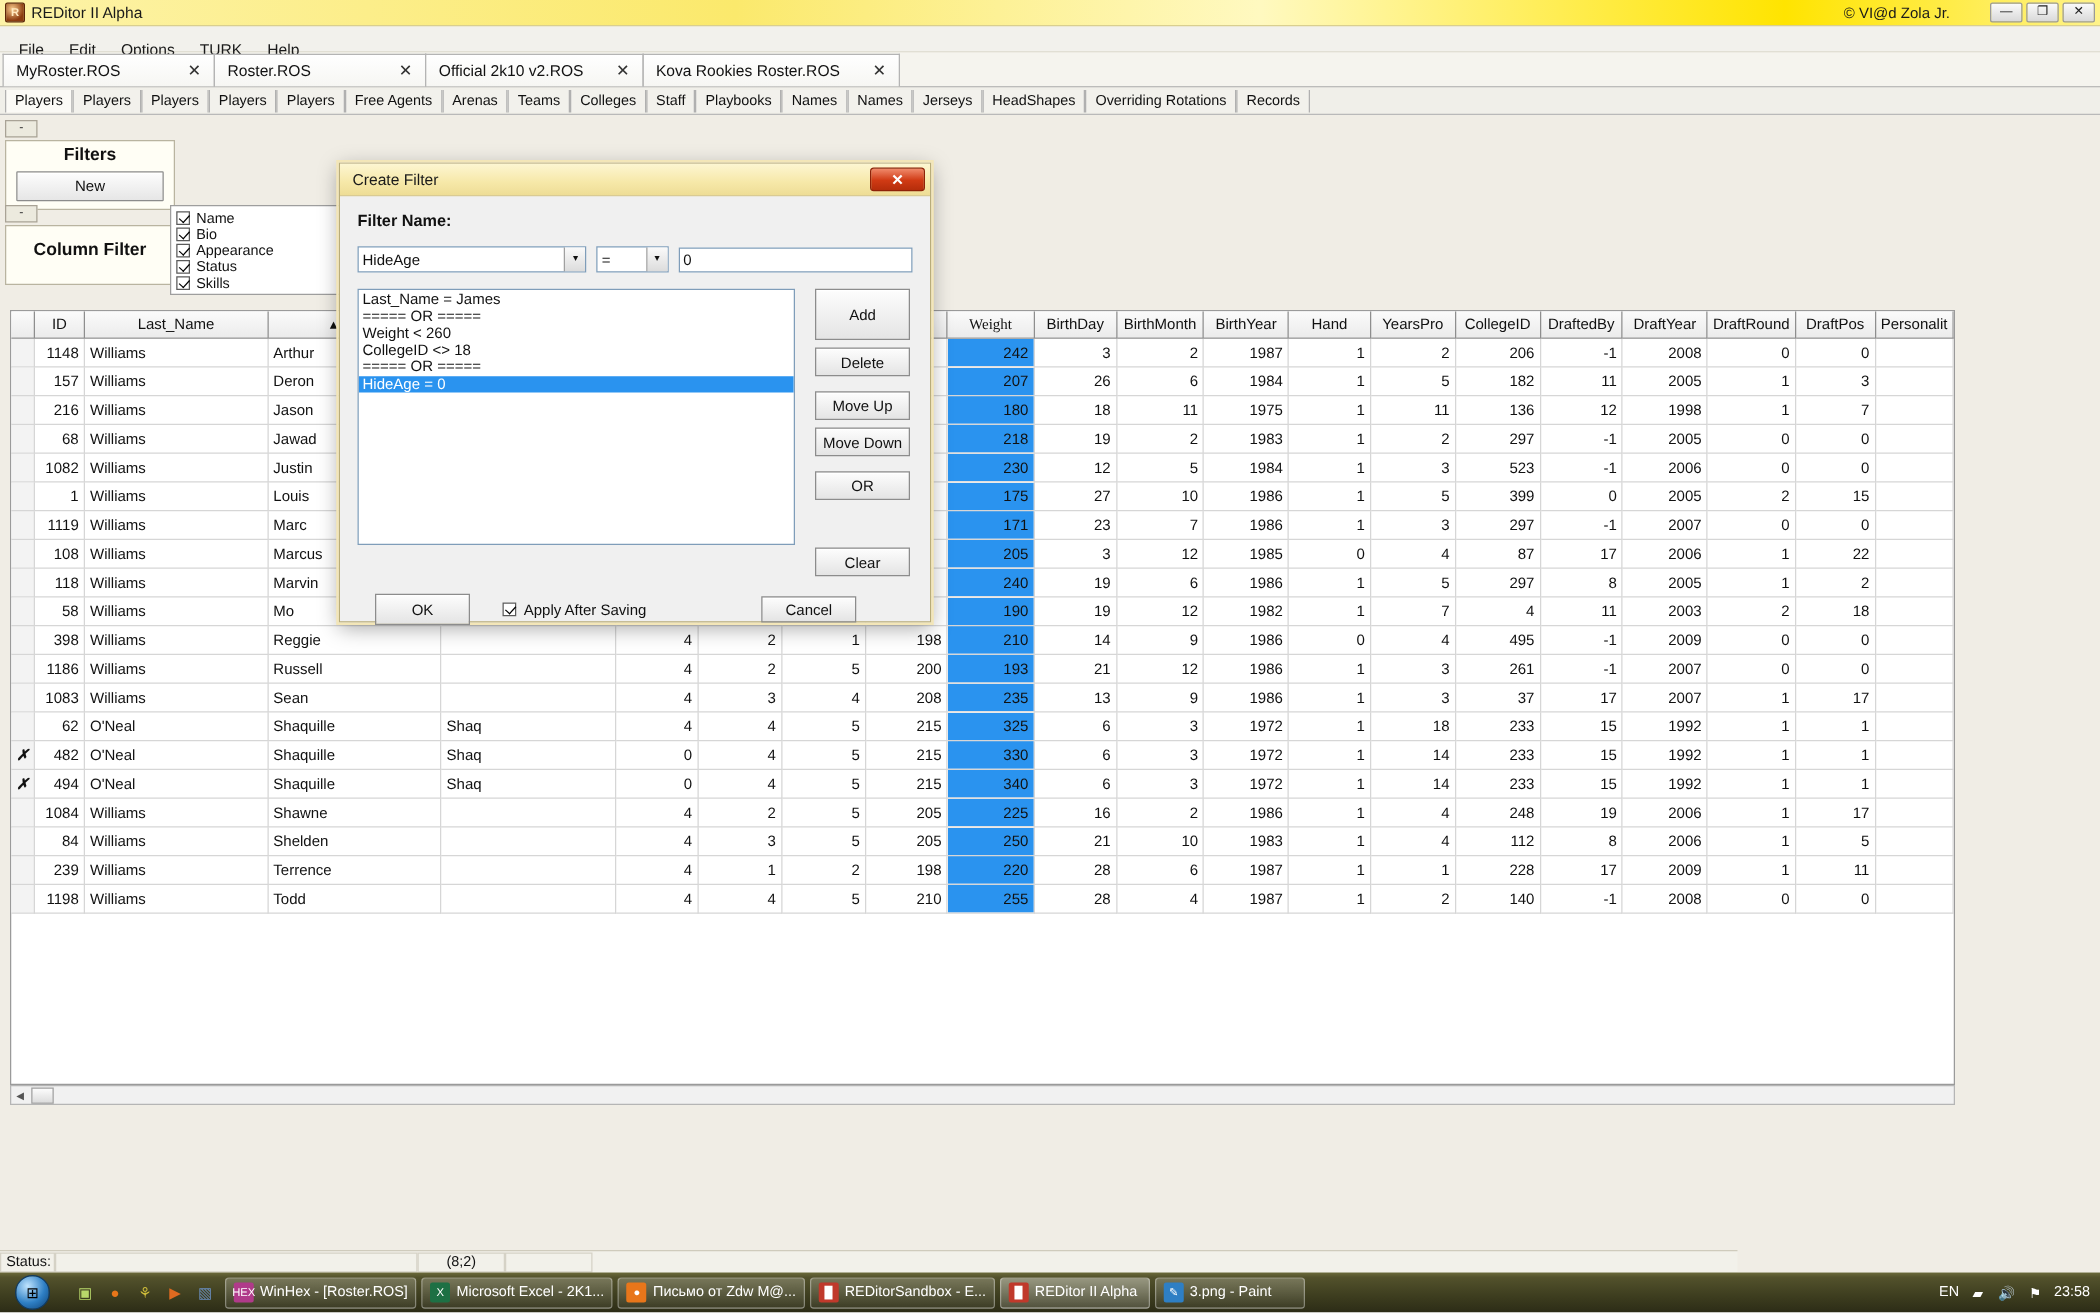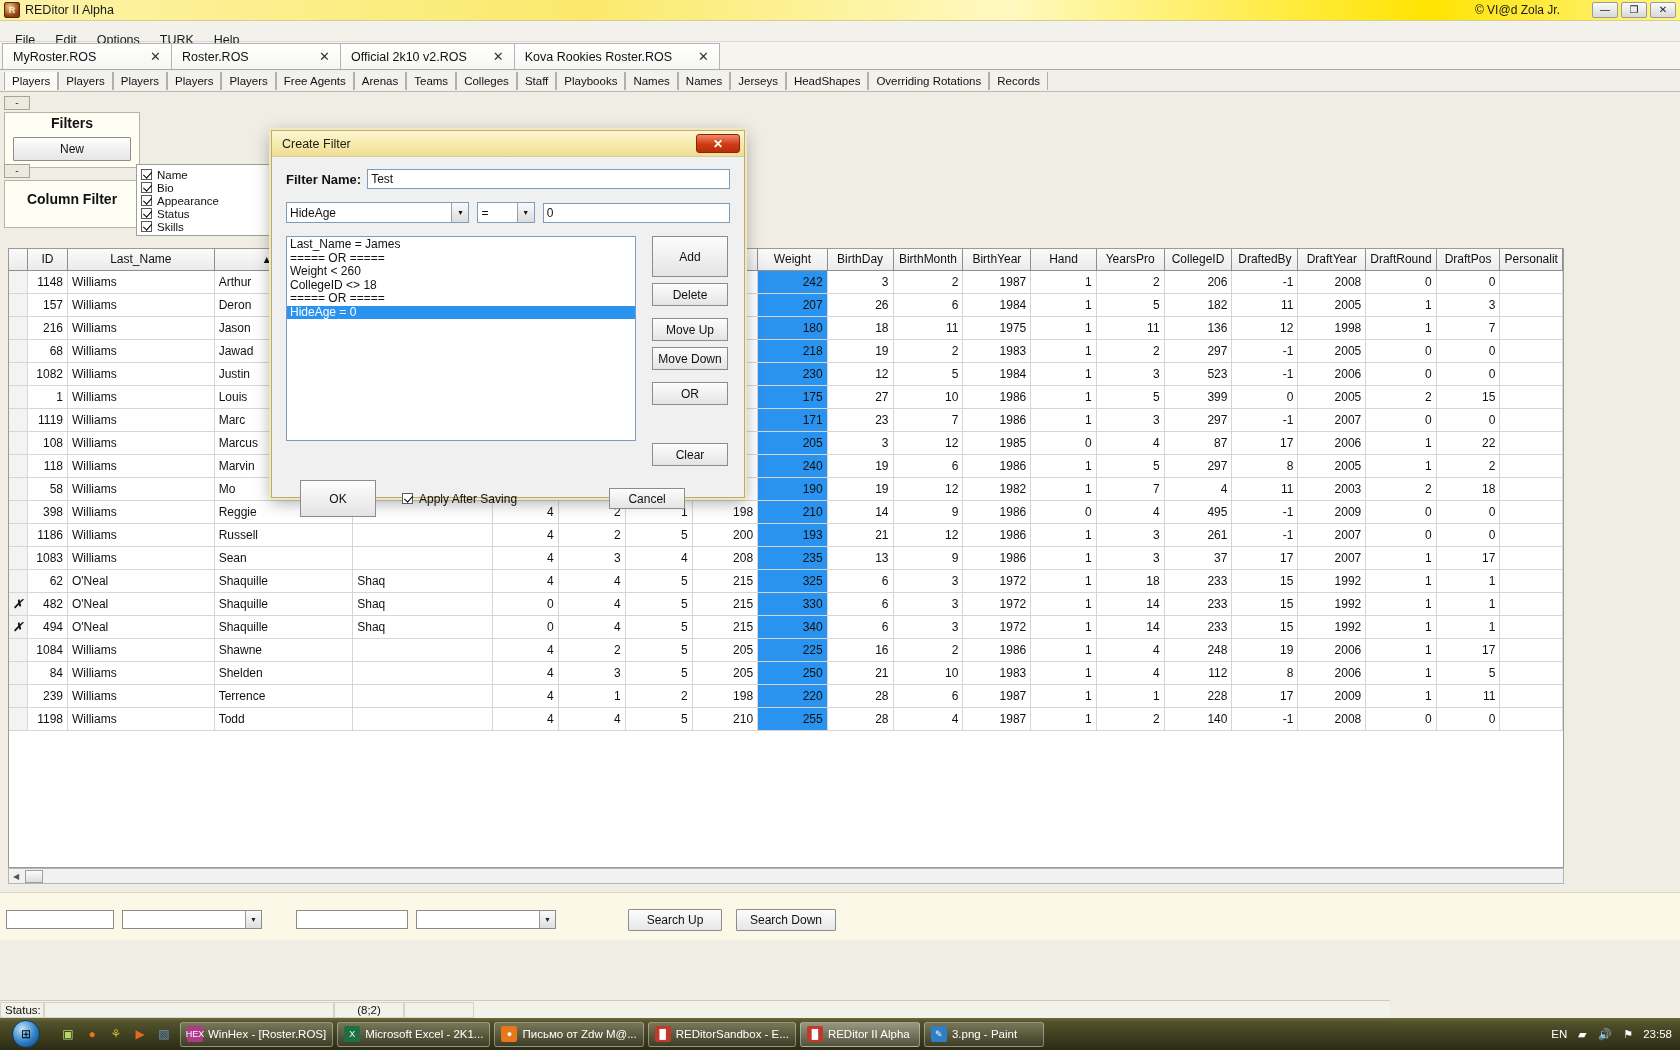--- a/index.html
+++ b/index.html
@@ -365,21 +365,21 @@
             <tr>
               <th style="width: 18px;"></th>
               <th style="width: 40px;">ID</th>
               <th style="width: 148px;">Last_Name</th>
               <th style="width: 140px;">▴ First_</th>
               <th style="width: 142px;"></th>
               <th style="width: 66px;"></th>
               <th style="width: 68px;"></th>
               <th style="width: 68px;"></th>
               <th style="width: 66px;"></th>
-              <th style="width: 70px;">Weight</th>
+              <th style="width: 70px; font-family: Liberation Serif, serif;">Weight</th>
               <th style="width: 66px;">BirthDay</th>
               <th style="width: 70px;">BirthMonth</th>
               <th style="width: 68px;">BirthYear</th>
               <th style="width: 66px;">Hand</th>
               <th style="width: 68px;">YearsPro</th>
               <th style="width: 68px;">CollegeID</th>
               <th style="width: 66px;">DraftedBy</th>
               <th style="width: 68px;">DraftYear</th>
               <th style="width: 70px;">DraftRound</th>
               <th style="width: 64px;">DraftPos</th>
@@ -849,50 +849,37 @@
             </tr>
           </tbody>
       </table>
     </div>
 
     <div id="hscroll">
       <div class="arw">◀</div>
       <div class="thumb"></div>
     </div>
 
-    <div id="searchbar">
-      <div class="s-input" style="width:108px;margin-left:6px;"></div>
-      <div class="s-combo" style="width:140px;margin-left:8px;">
-        <div class="arrow">▼</div>
-      </div>
-      <div class="s-input" style="width:112px;margin-left:34px;"></div>
-      <div class="s-combo" style="width:140px;margin-left:8px;">
-        <div class="arrow">▼</div>
-      </div>
-      <div class="win-btn" style="width:94px;height:22px;line-height:20px;margin-left:72px;">Search Up</div>
-      <div class="win-btn" style="width:100px;height:22px;line-height:20px;margin-left:14px;">Search Down</div>
-    </div>
 
     <div id="statusbar">
       <div class="cell" style="width:44px;">Status:</div>
       <div class="cell" style="width:290px;"></div>
       <div class="cell" style="width:70px;justify-content:center;">(8;2)</div>
       <div class="cell" style="width:70px;"></div>
     </div>
 
     <div id="dialog">
       <div id="dlg-title">
         <span>Create Filter</span>
         <div id="dlg-close">✕</div>
       </div>
       <div id="dlg-body">
 
         <div style="display:flex;align-items:center;gap:6px;">
           <span id="fn-label">Filter Name:</span>
-          <div class="dlg-input" style="flex:1;">Test</div>
         </div>
 
         <div style="display:flex;align-items:center;gap:8px;margin-top:13px;">
           <div class="dlg-combo" style="width:186px;">
             <span>HideAge</span>
             <span class="arrow">▼</span>
           </div>
           <div class="dlg-combo" style="width:58px;">
             <span>=</span>
             <span class="arrow">▼</span>
@@ -914,21 +901,21 @@
             <div class="dlg-btn" style="height:41px;margin-top:0;">Add</div>
             <div class="dlg-btn" style="height:23px;margin-top:6px;">Delete</div>
             <div class="dlg-btn" style="height:23px;margin-top:12px;">Move Up</div>
             <div class="dlg-btn" style="height:23px;margin-top:6px;">Move Down</div>
             <div class="dlg-btn" style="height:23px;margin-top:12px;">OR</div>
             <div class="dlg-btn" style="height:23px;margin-top:38px;">Clear</div>
           </div>
         </div>
 
         <div style="display:flex;align-items:center;margin-top:14px;">
-          <div class="dlg-btn" style="width:76px;height:37px;margin-left:14px;">OK</div>
+          <div class="dlg-btn" style="width:76px;height:25px;margin-left:14px;">OK</div>
           <span class="cbx on" style="margin-left:26px;"></span>
           <span style="margin-left:6px;font-size:12px;color:#111;">Apply After Saving</span>
           <div class="dlg-btn" style="width:76px;height:21px;margin-left:92px;">Cancel</div>
         </div>
 
       </div>
     </div>
 
   </div>
 

